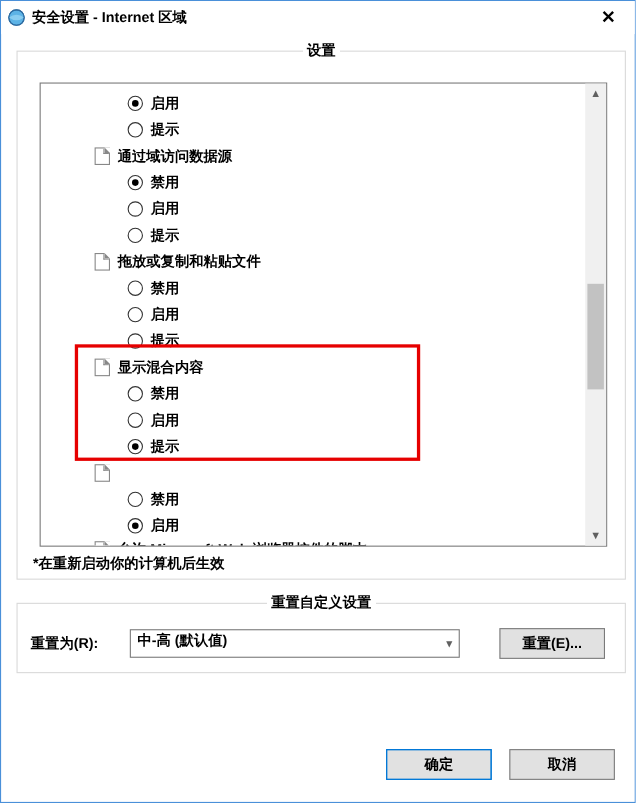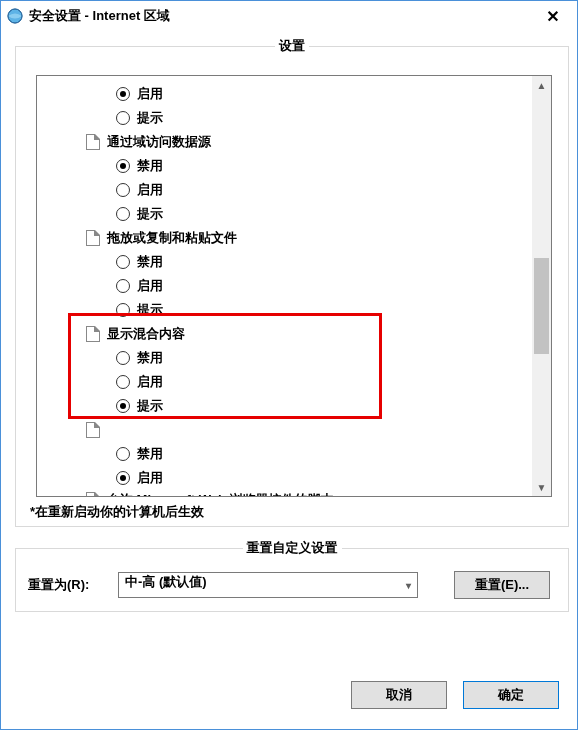--- a/index.html
+++ b/index.html
@@ -380,22 +380,22 @@
           <span class="caret">▾</span>
         </div>
         <span style="flex:0 0 16px"></span>
         <span class="btn">
           <span>重置(E)...</span>
         </span>
       </div>
     </fieldset>
 
     <div class="footer">
+      <span class="btn primary">
+        <span>确定</span>
+      </span>
       <span class="btn">
         <span>取消</span>
       </span>
-      <span class="btn primary">
-        <span>确定</span>
-      </span>
     </div>
 
   </div>
 </div>
 
 </body></html>

